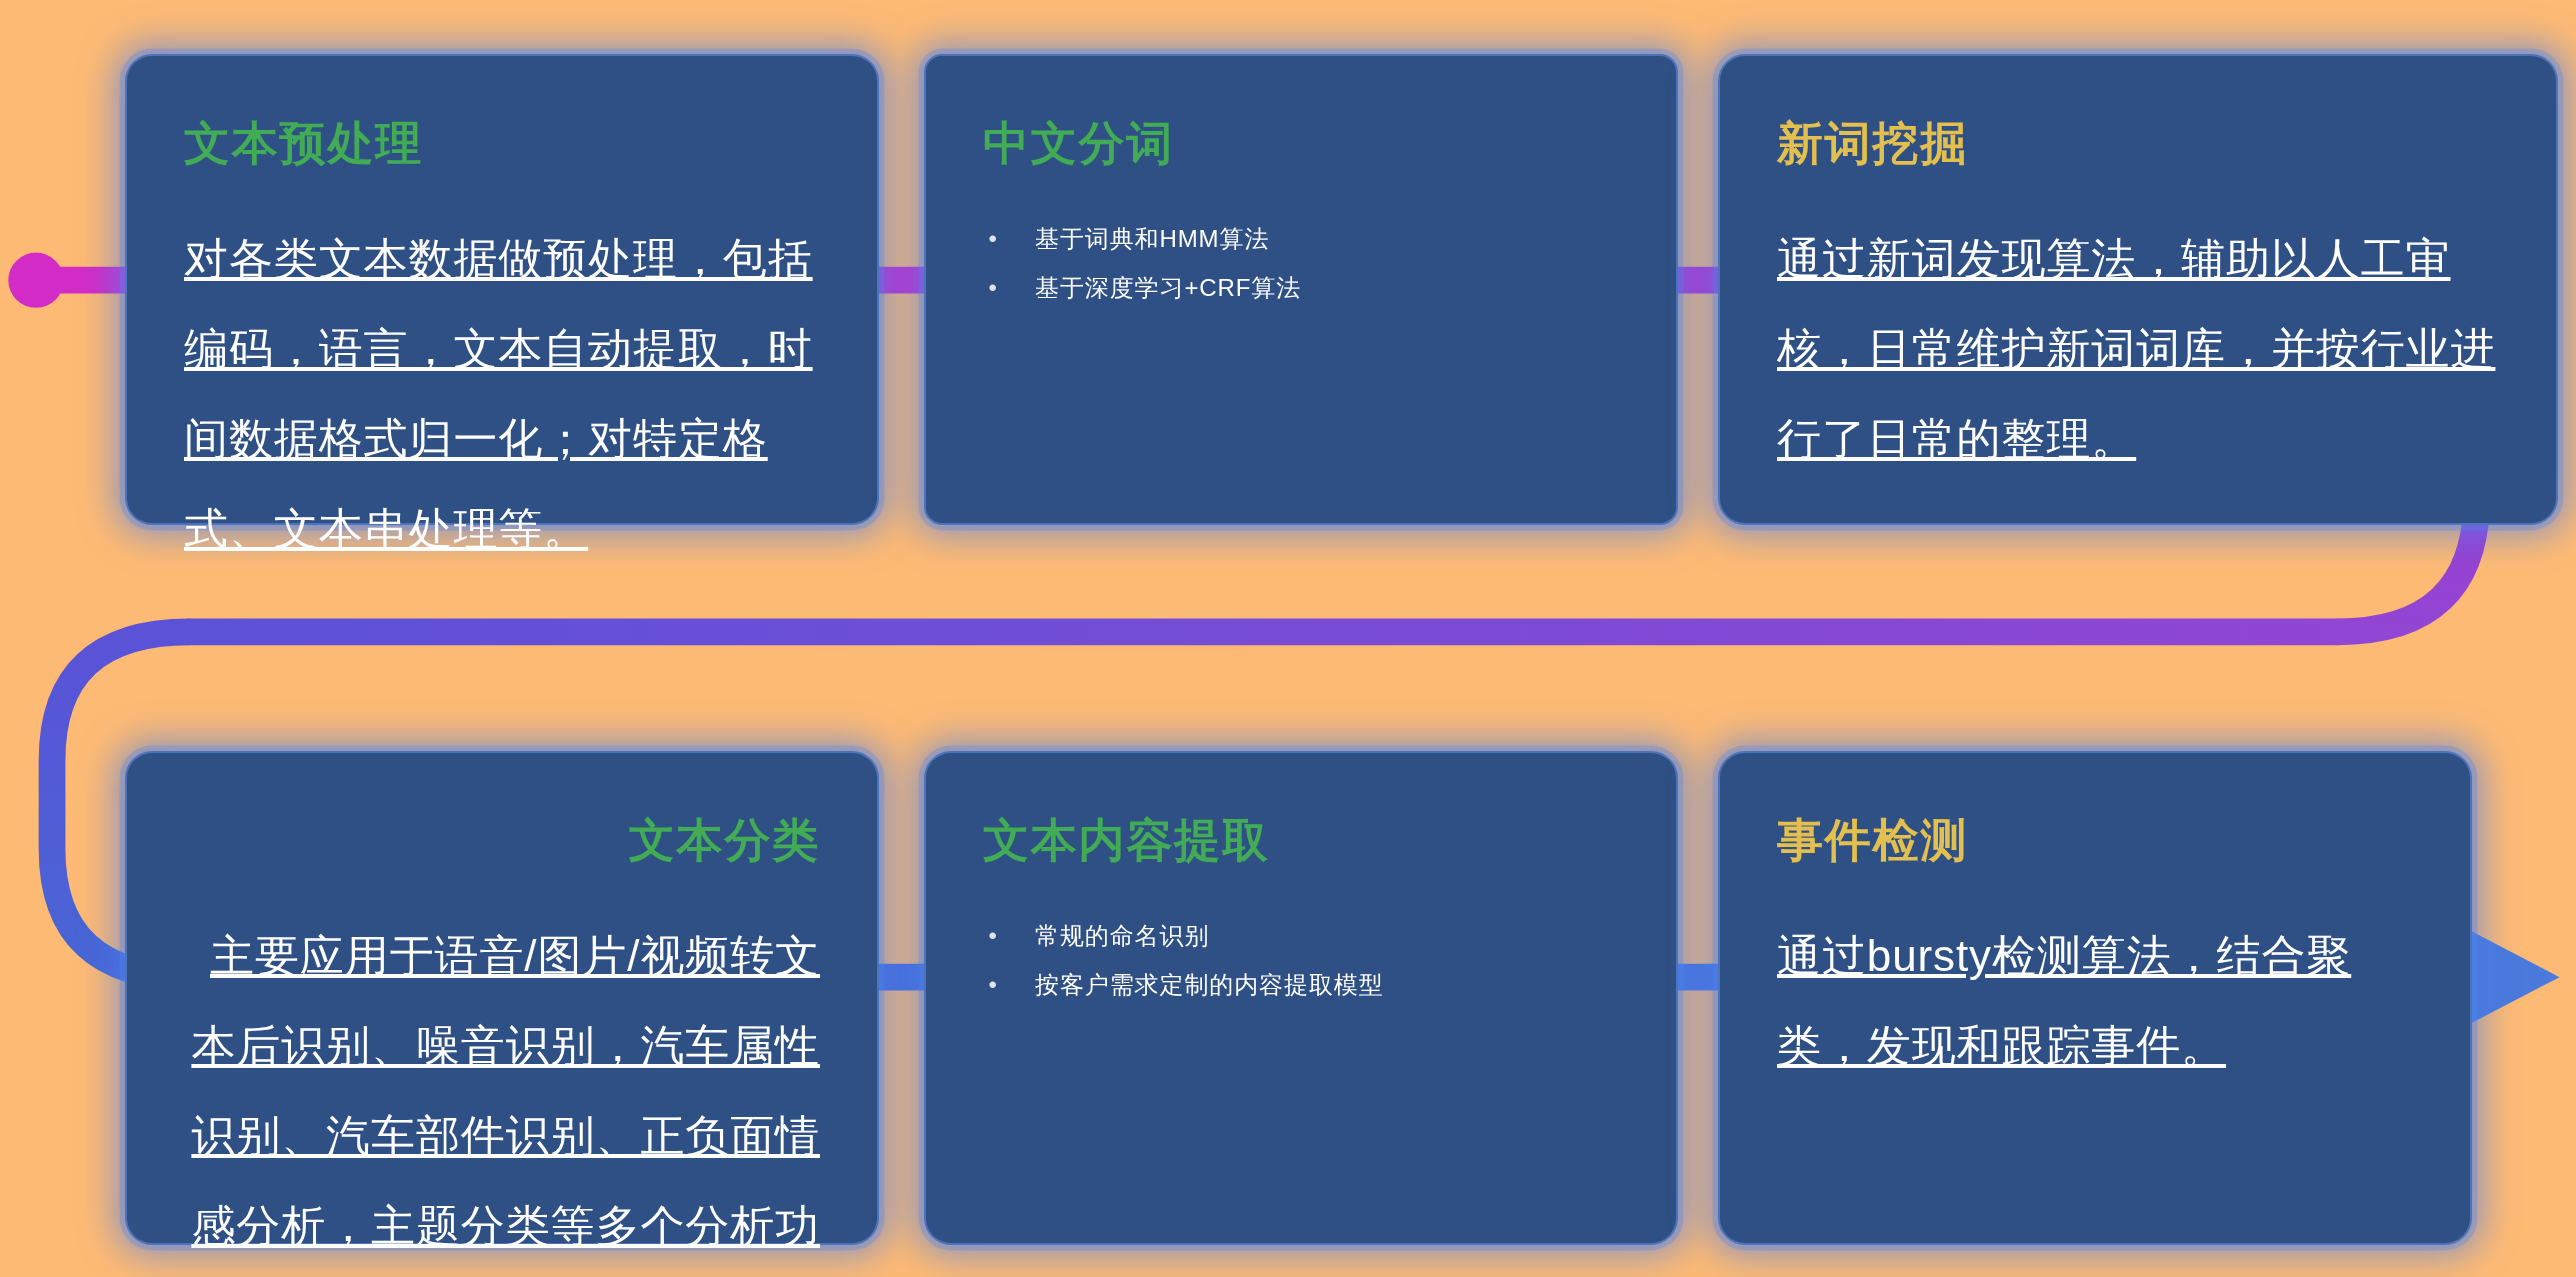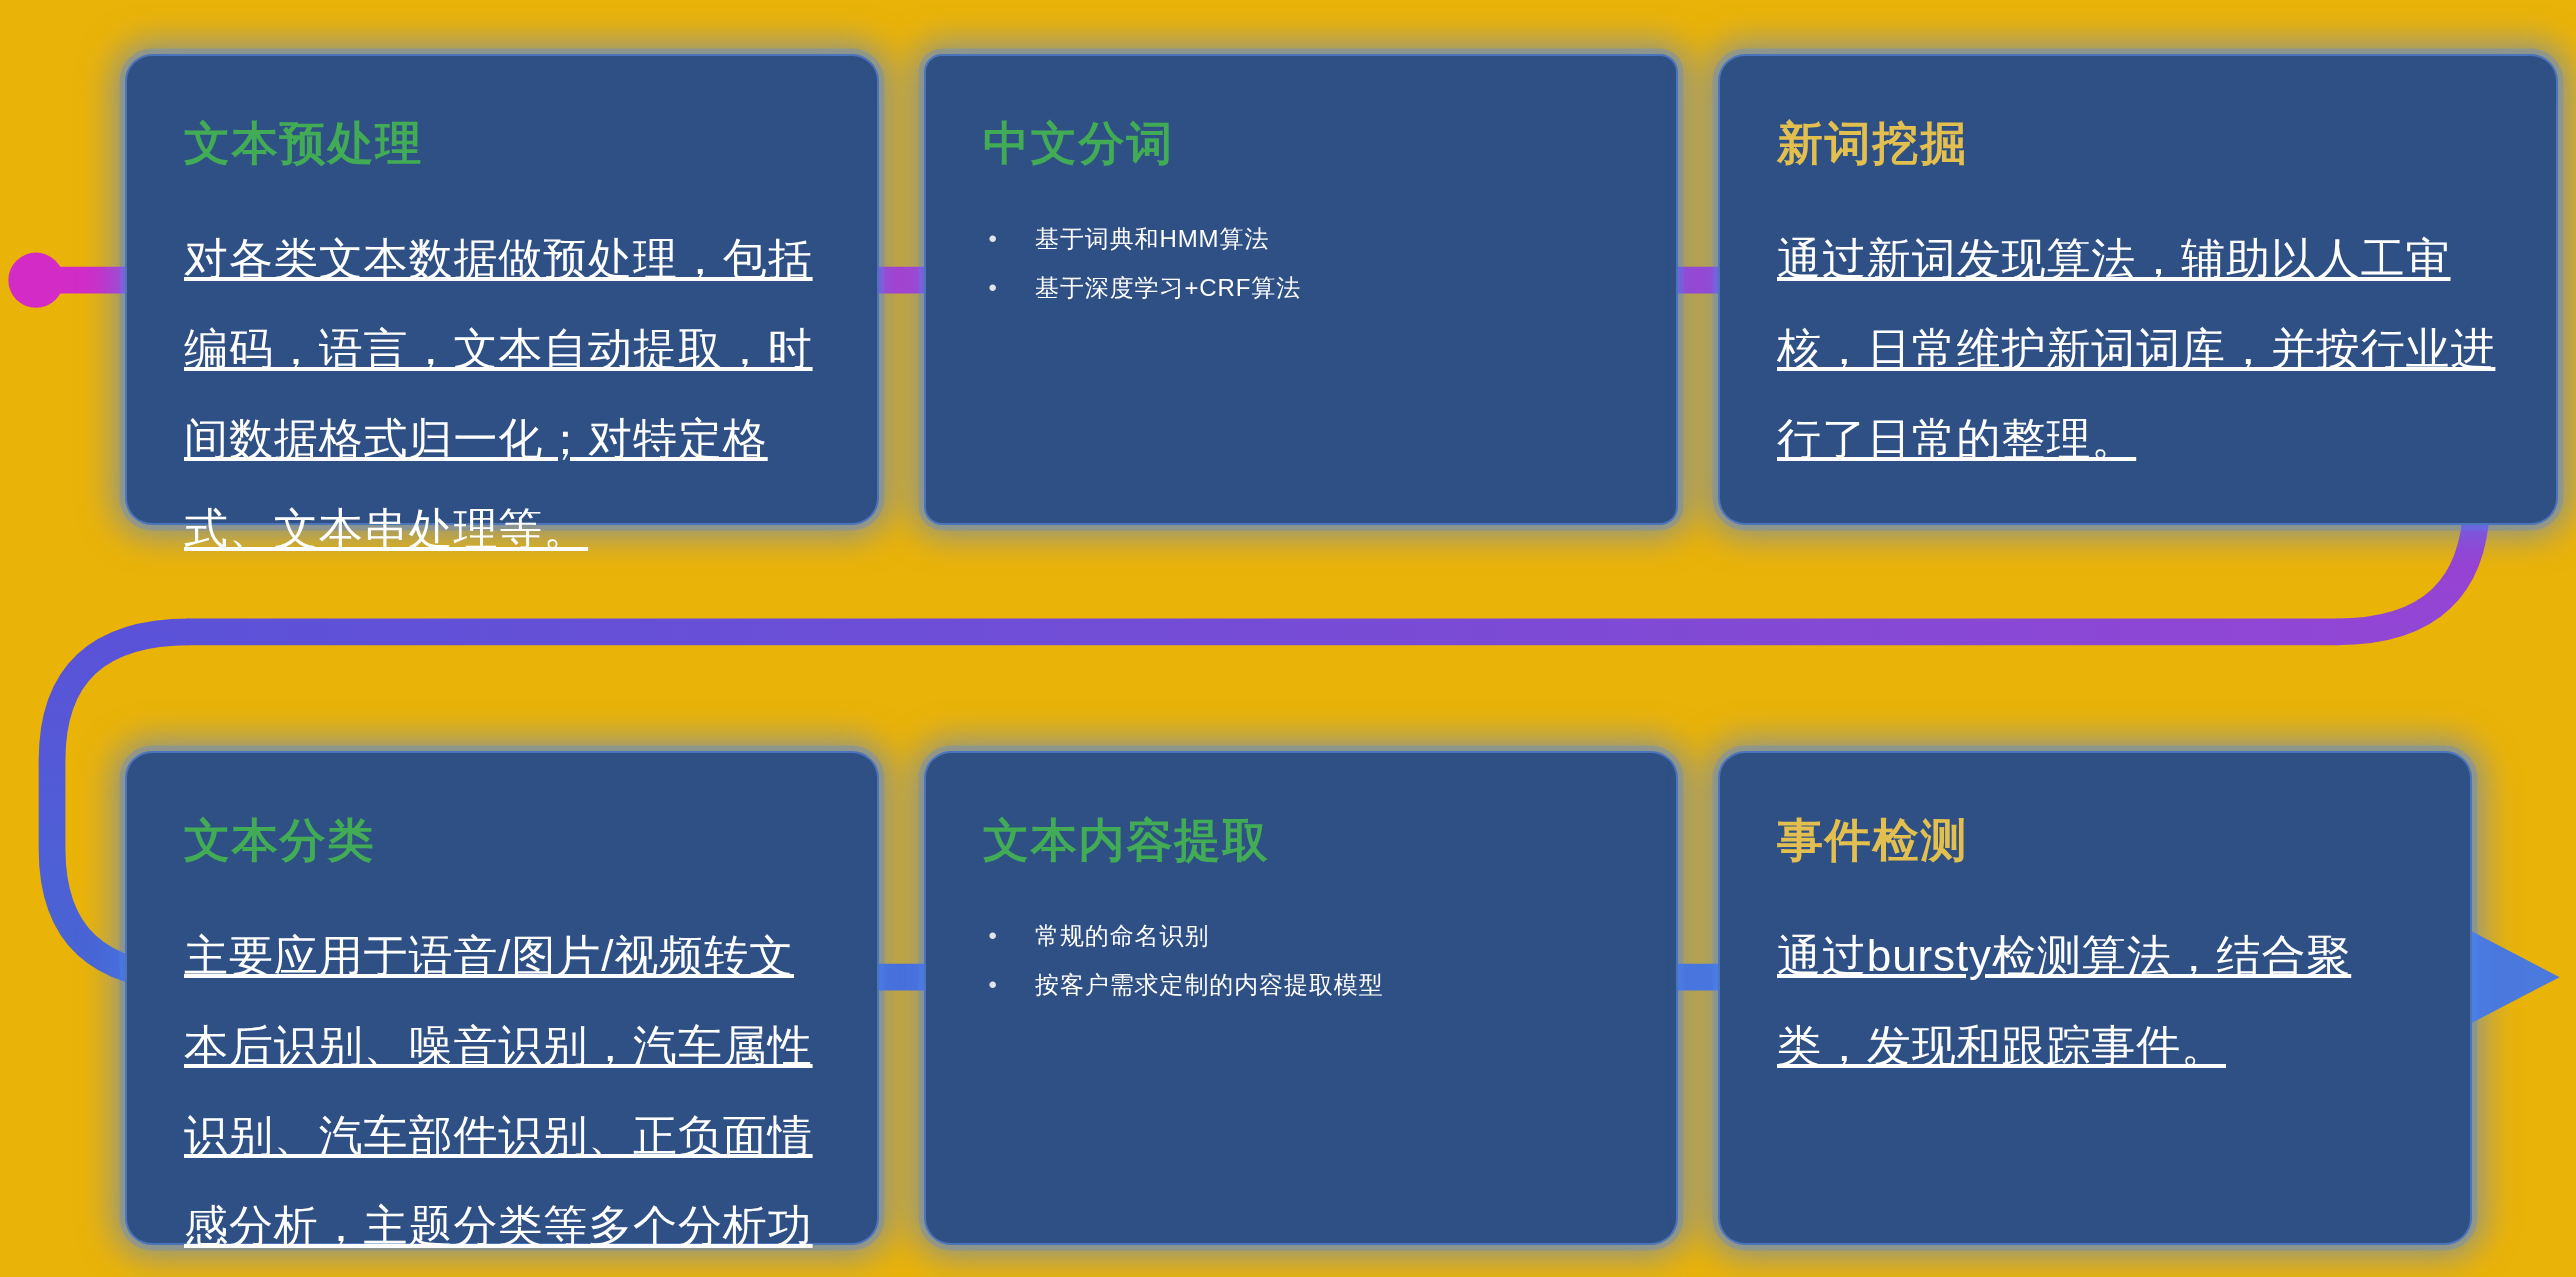--- a/index.html
+++ b/index.html
@@ -6,21 +6,21 @@
     margin: 0;
     padding: 0;
     background: #ffffff;
     font-family: "Liberation Sans", "DejaVu Sans", sans-serif;
   }
   .canvas {
     position: relative;
     width: 2576px;
     height: 1277px;
     overflow: hidden;
-    background: #eab308;
+    background: #fdba74;
   }
   .flow-svg {
     position: absolute;
     left: 0;
     top: 0;
     width: 2576px;
     height: 1277px;
     z-index: 0;
   }
   .card {
@@ -31,21 +31,21 @@
     padding: 62px 57px;
     z-index: 1;
     border: 2.7px solid rgba(110, 160, 255, 0.45);
     box-shadow:
       0 0 0 5.4px rgba(83, 132, 235, 0.30),
       0 0 34px 10.7px rgba(72, 126, 235, 0.60);
   }
   .card-1 { left: 125px;  top: 54px;  width: 754px; height: 471px; }
   .card-2 { left: 924px; top: 54px;  width: 754px; height: 471px; border-radius: 18px; }
   .card-3 { left: 1718px; top: 54px;  width: 840px; height: 471px; }
-  .card-4 { left: 125px;  top: 751px; width: 754px; height: 494px; }
+  .card-4 { left: 125px;  top: 751px; width: 754px; height: 494px; text-align: right; }
   .card-5 { left: 924px; top: 751px; width: 754px; height: 494px; }
   .card-6 { left: 1718px; top: 751px; width: 754px; height: 494px; }
 
   .card-title {
     font-size: 46px;
     font-weight: bold;
     line-height: 1.1;
     margin: 0 0 45px 0;
     letter-spacing: 1.8px;
   }

